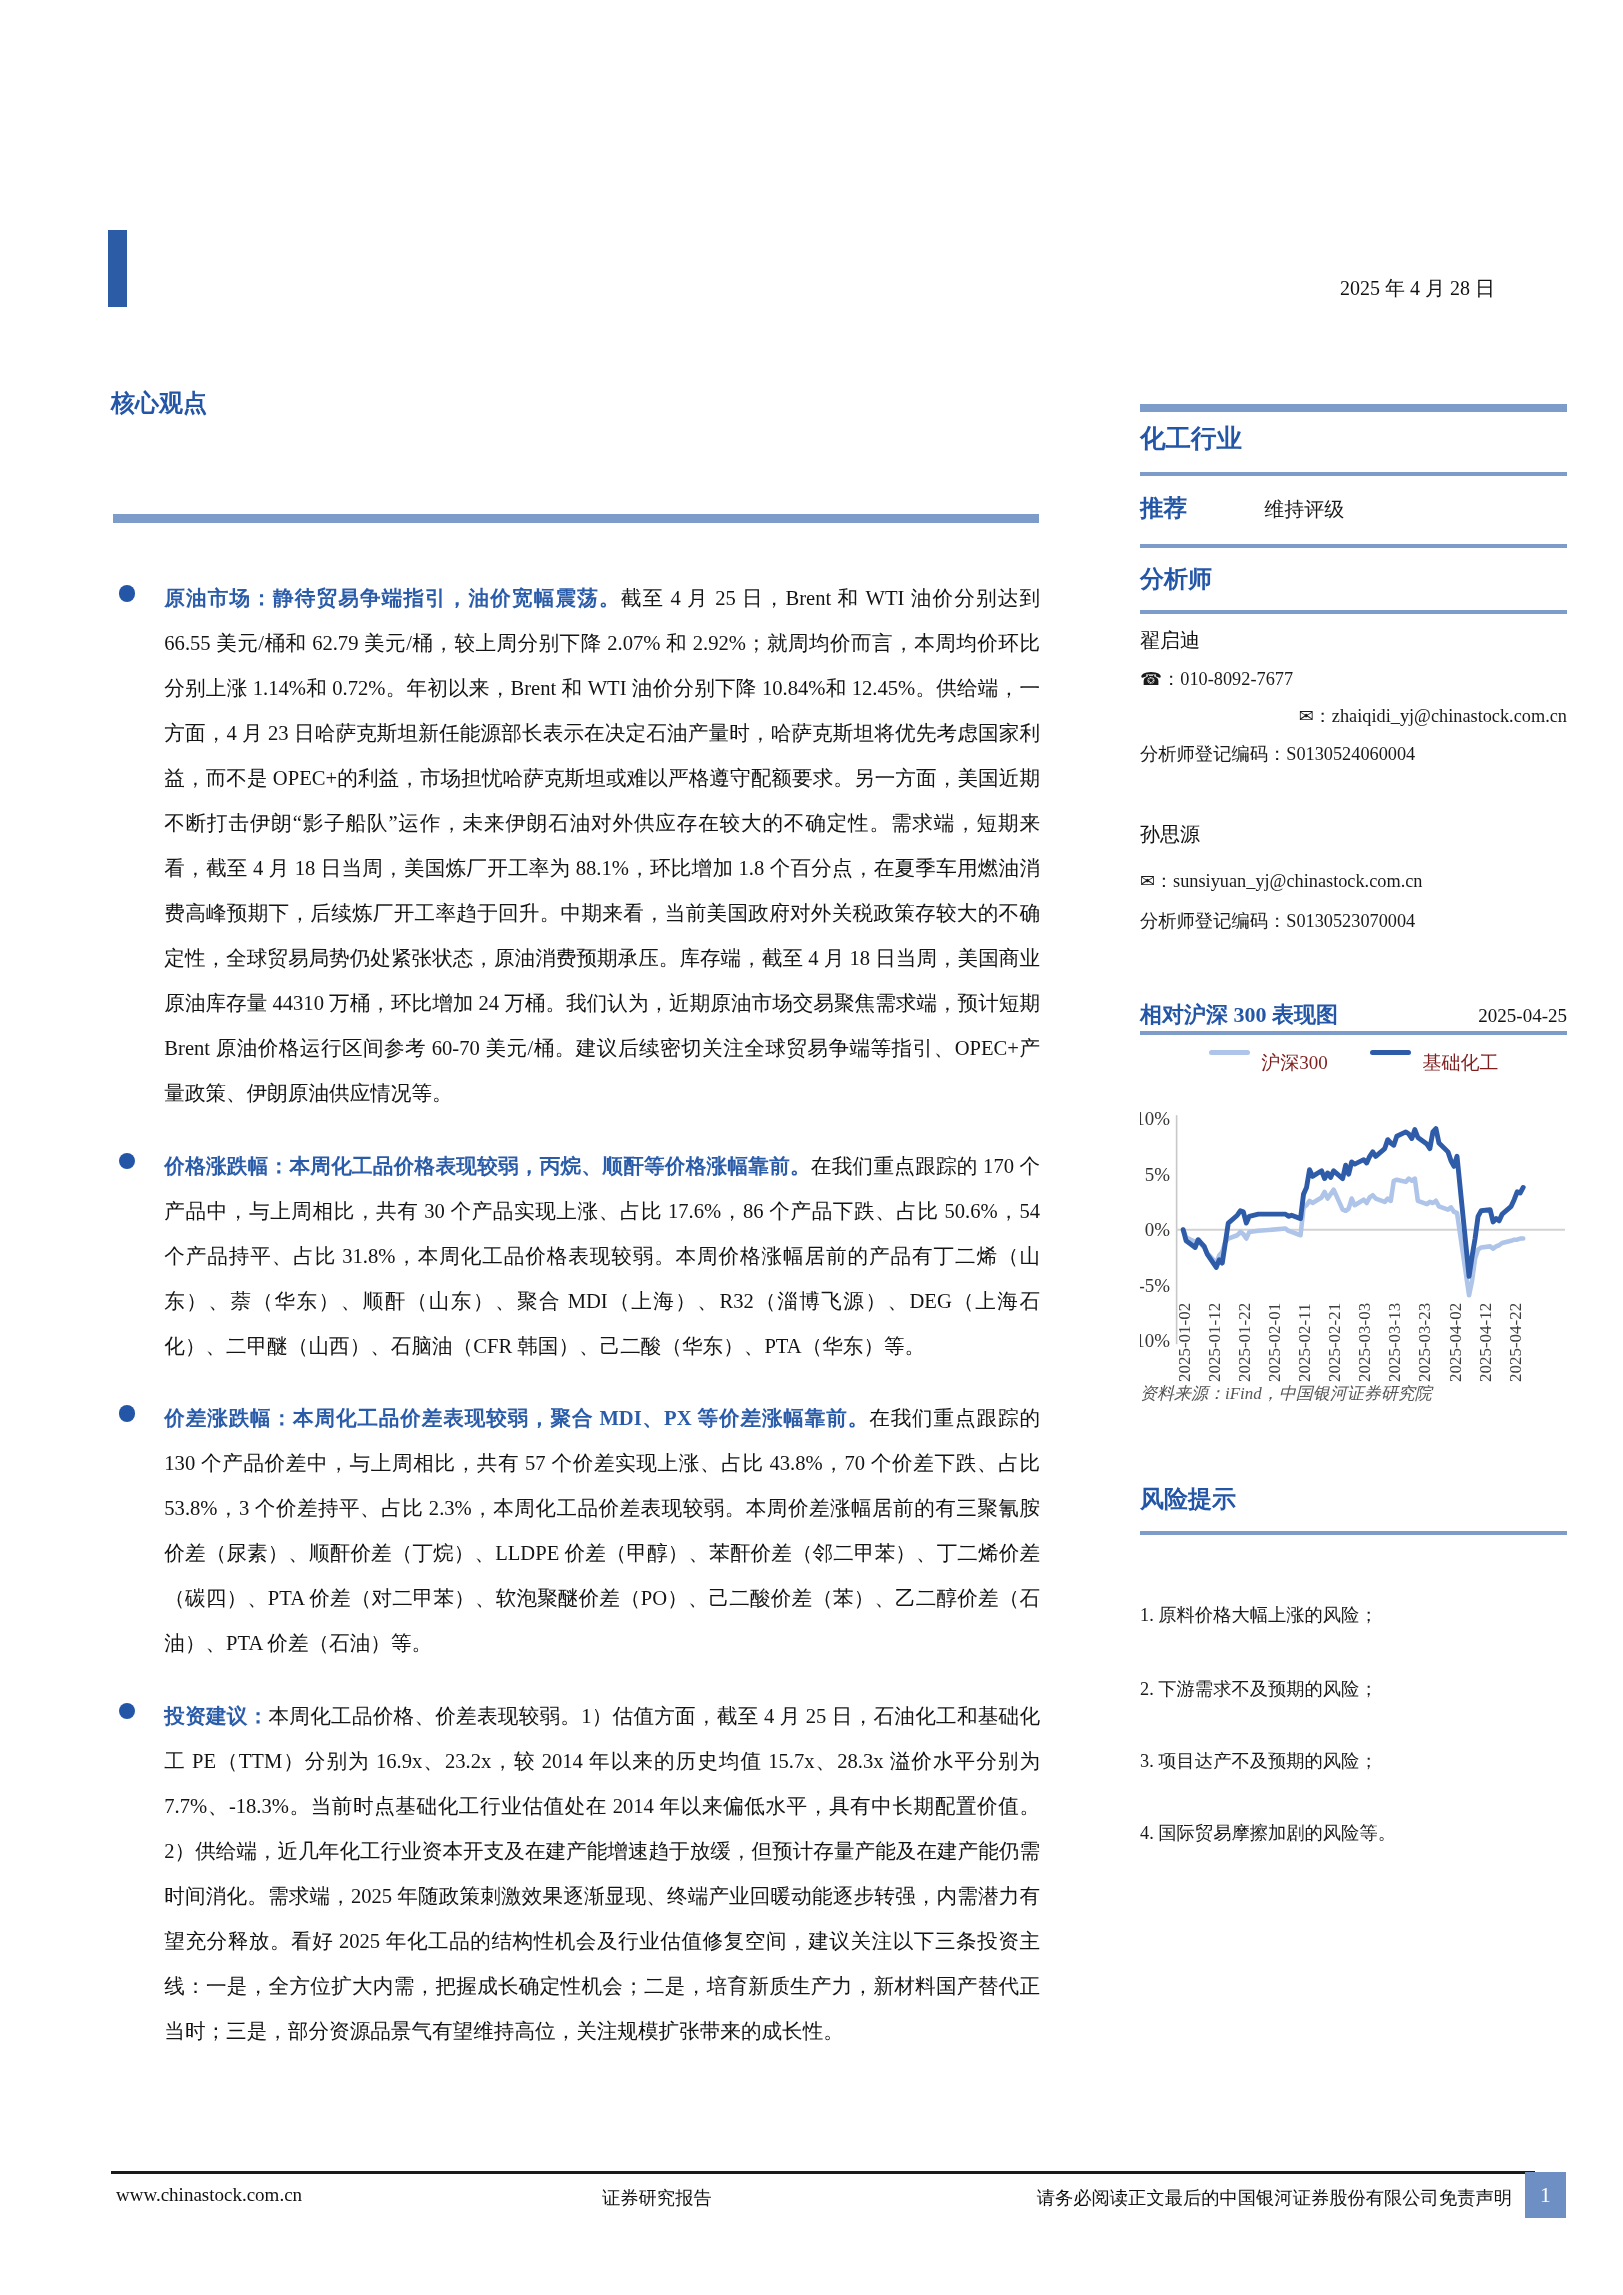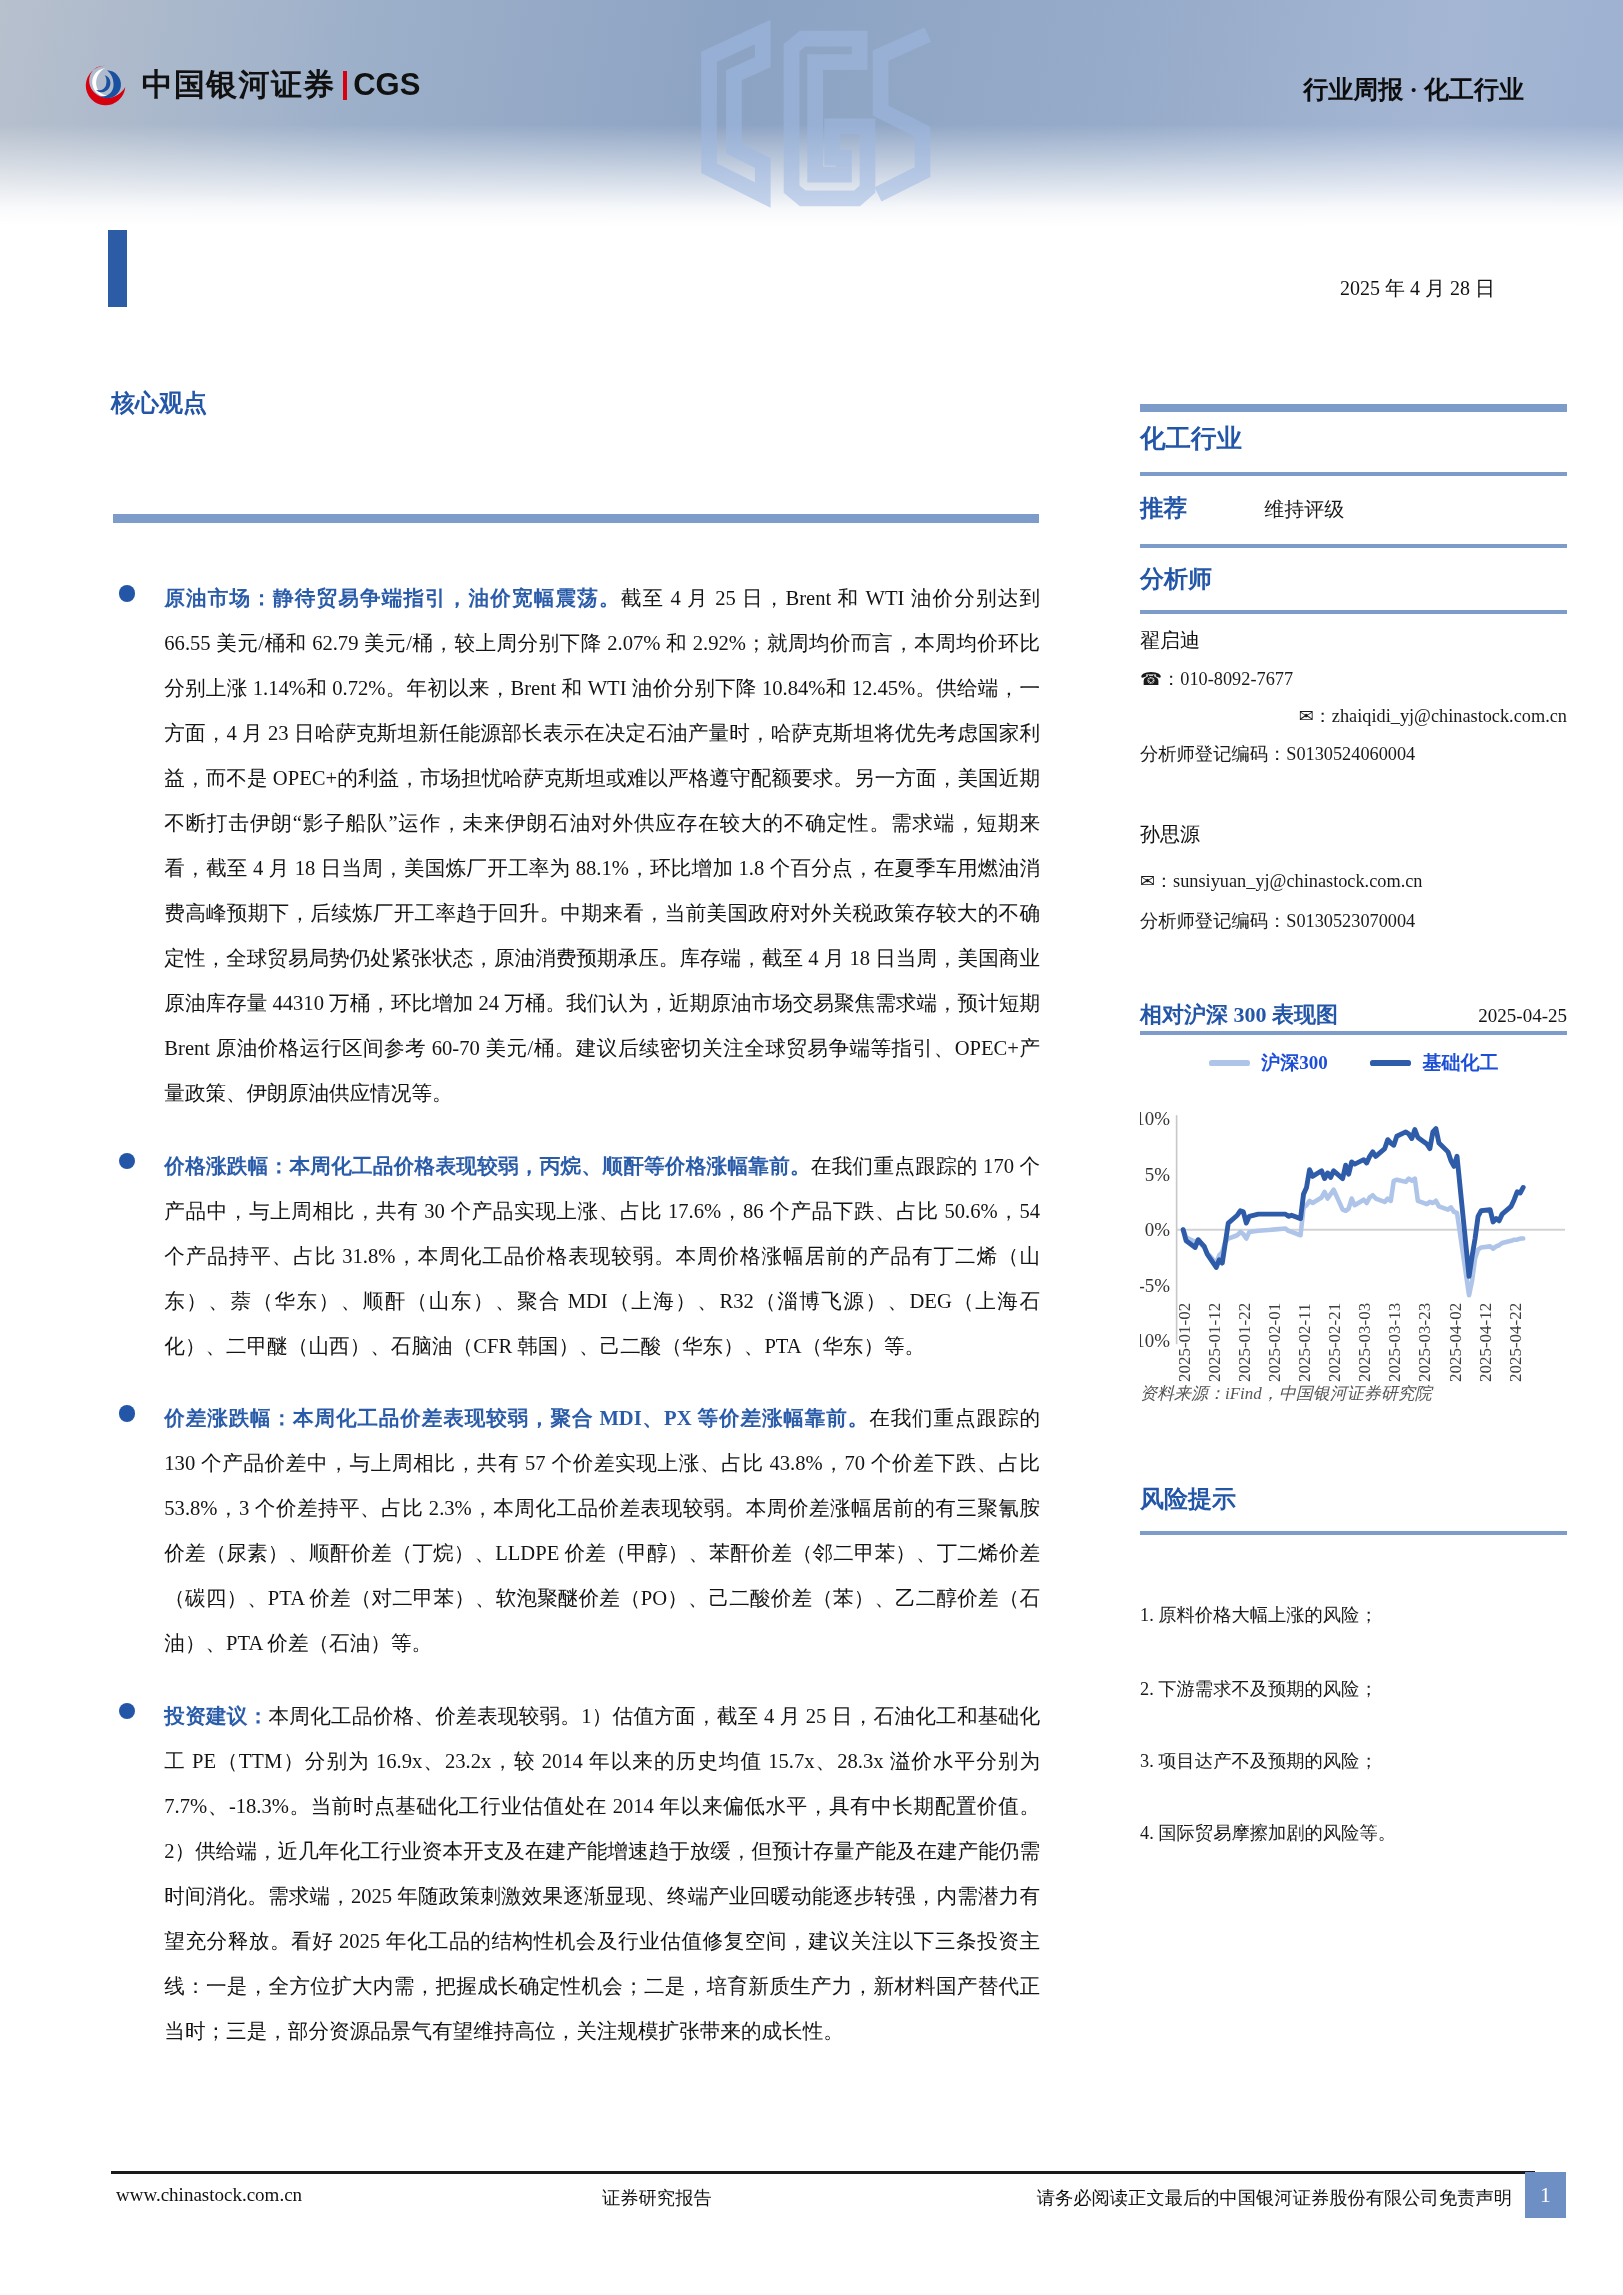--- a/index.html
+++ b/index.html
@@ -36,60 +36,39 @@
   .rc-h{font-size:25.5px;font-weight:bold;color:#2456a8;}
   .rate-row{display:flex;align-items:baseline;}
   .rate-label{font-size:23.6px;font-weight:bold;color:#2456a8;}
   .rate-note{font-size:20px;color:#1a1a1a;margin-left:77px;}
   .a-name{font-size:20px;color:#111;}
   .c-row{font-size:18.3px;color:#1a1a1a;}
   .c-row .ic{font-family:"DejaVu Sans",sans-serif;font-size:17.7px;}
   .chart-head{display:flex;justify-content:space-between;align-items:baseline;}
   .chart-title{font-size:22px;font-weight:bold;color:#2456a8;}
   .chart-date{font-size:19px;color:#111;}
-  .legend{display:flex;justify-content:center;align-items:center;gap:11.8px;font-size:19px;color:#1d4ed8;font-weight:bold;}
+  .legend{display:flex;justify-content:center;align-items:flex-start;gap:11.8px;font-size:19px;color:#7f1d1d;}
   .sw{display:inline-block;width:41px;height:5.2px;border-radius:2.6px;}
   .legend .item2{margin-left:30px;}
   .source-note{font-size:17px;font-style:italic;color:#555;}
   .risk-item{font-size:18.3px;color:#1a1a1a;}
   
   .footer-rule{position:absolute;left:111px;top:2171px;width:1424px;height:2.6px;background:#1a1a1a;}
   .footer-web{position:absolute;left:116px;top:2184px;font-size:19px;color:#111;text-decoration:none;}
   .footer-center{position:absolute;left:602px;top:2185px;font-size:18.3px;color:#111;}
   .footer-disc{position:absolute;right:111px;top:2185px;font-size:18.3px;color:#111;}
   .page-box{position:absolute;left:1525px;top:2172px;width:41px;height:46px;background:#6d8fc4;
             color:#fff;font-size:21.6px;display:flex;align-items:center;justify-content:center;}
   svg text{font-family:"Liberation Serif","DejaVu Serif",serif;}
 </style>
 </head>
 <body>
 
 <div class="page">
 
-  <div class="band">
-    <svg class="watermark" viewBox="0 0 420 325">
-      <g fill="none" stroke="#9fb9e2" stroke-width="24" stroke-linejoin="miter">
-        <path d="M160 38 L78 76 L78 246 L160 287 L160 238 L116 216 L116 104 L160 84 Z"></path>
-        <path d="M300 48 L213 48 L196 62 L196 278 L213 292 L296 292 L312 278 L312 182 L258 182 L258 230 L276 230 L276 256 L232 256 L232 84 L300 84 Z" transform="translate(8,0)"></path>
-        <path d="M412 42 L340 74 L340 158 L404 190 L404 252 L336 286"></path>
-      </g>
-    </svg>
-    <div class="logo-row">
-      <svg class="logo-swirl" viewBox="0 0 56 56">
-        <path fill="#d7000f" d="M28 1 A27 27 0 1 0 55 30 C 47 44 30 49 17 41 C 4 33 2 16 12 6 C 17 2 22 1 28 1 Z"></path>
-        <path fill="#ffffff" d="M28 4 C 14 6 7 18 11 30 C 15 42 29 47 40 41 C 30 44 19 40 16 30 C 13 19 19 8 28 4 Z"></path>
-        <path fill="#1b50a0" d="M30 7 A20 20 0 0 1 49 29 C 47 43 32 49 21 43 C 31 44 39 37 39 27 C 39 17 35 11 30 7 Z"></path>
-        <path fill="#1b50a0" d="M27 14 C 34 16 37 24 33 31 C 29 38 20 39 15 34 C 21 36 28 33 29 26 C 30 21 29 17 27 14 Z"></path>
-      </svg>
-      <span class="brand-cn">中国银河证券</span>
-      <span class="brand-sep"></span>
-      <span class="brand-en">CGS</span>
-    </div>
-    <div class="header-topic">行业周报 · 化工行业</div>
-  </div>
 
   <div class="title-bar"></div>
   <div class="title-date">2025 年 4 月 28 日</div>
 
   <div class="core-heading">核心观点</div>
   <div class="core-rule"></div>
   <div class="bullets">
     <div class="bullet">
       <span class="dot"></span>
       <div class="bullet-text"><span class="lead">原油市场：静待贸易争端指引，油价宽幅震荡。</span><span>截至 4 月 25 日，Brent 和 WTI 油价分别达到 66.55 美元/桶和 62.79 美元/桶，较上周分别下降 2.07% 和 2.92%；就周均价而言，本周均价环比分别上涨 1.14%和 0.72%。年初以来，Brent 和 WTI 油价分别下降 10.84%和 12.45%。供给端，一方面，4 月 23 日哈萨克斯坦新任能源部长表示在决定石油产量时，哈萨克斯坦将优先考虑国家利益，而不是 OPEC+的利益，市场担忧哈萨克斯坦或难以严格遵守配额要求。另一方面，美国近期不断打击伊朗“影子船队”运作，未来伊朗石油对外供应存在较大的不确定性。需求端，短期来看，截至 4 月 18 日当周，美国炼厂开工率为 88.1%，环比增加 1.8 个百分点，在夏季车用燃油消费高峰预期下，后续炼厂开工率趋于回升。中期来看，当前美国政府对外关税政策存较大的不确定性，全球贸易局势仍处紧张状态，原油消费预期承压。库存端，截至 4 月 18 日当周，美国商业原油库存量 44310 万桶，环比增加 24 万桶。我们认为，近期原油市场交易聚焦需求端，预计短期 Brent 原油价格运行区间参考 60-70 美元/桶。建议后续密切关注全球贸易争端等指引、OPEC+产量政策、伊朗原油供应情况等。</span></div>

